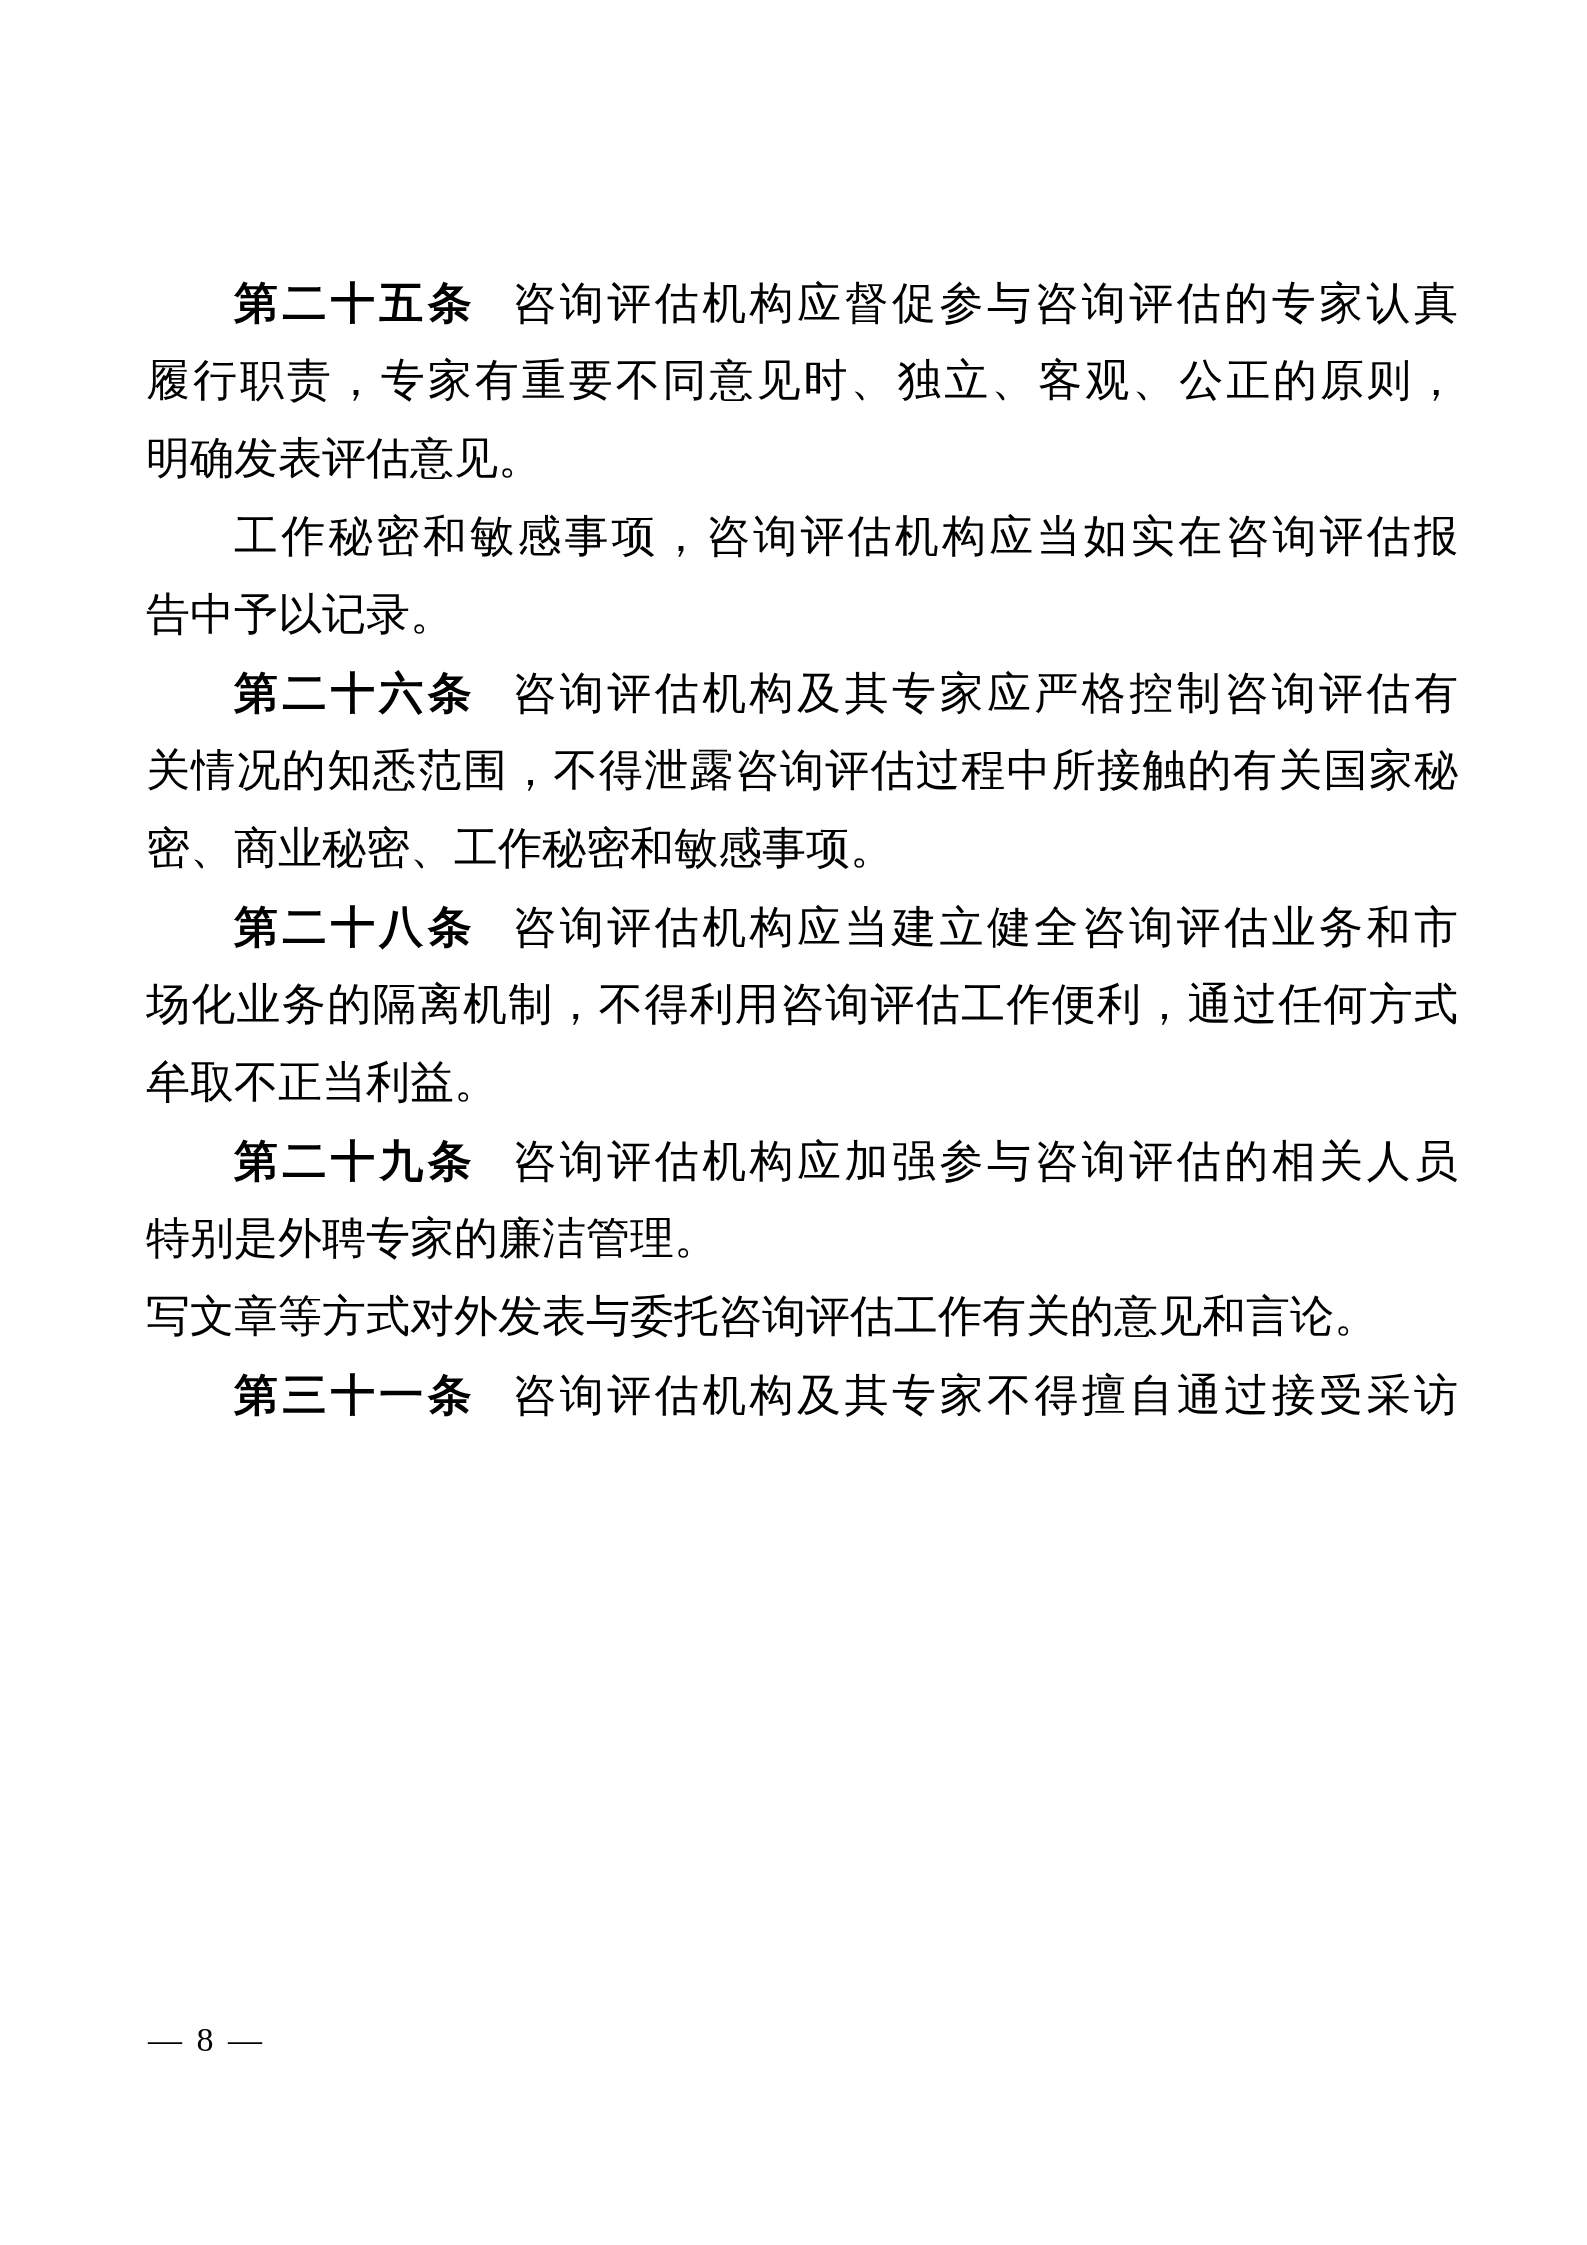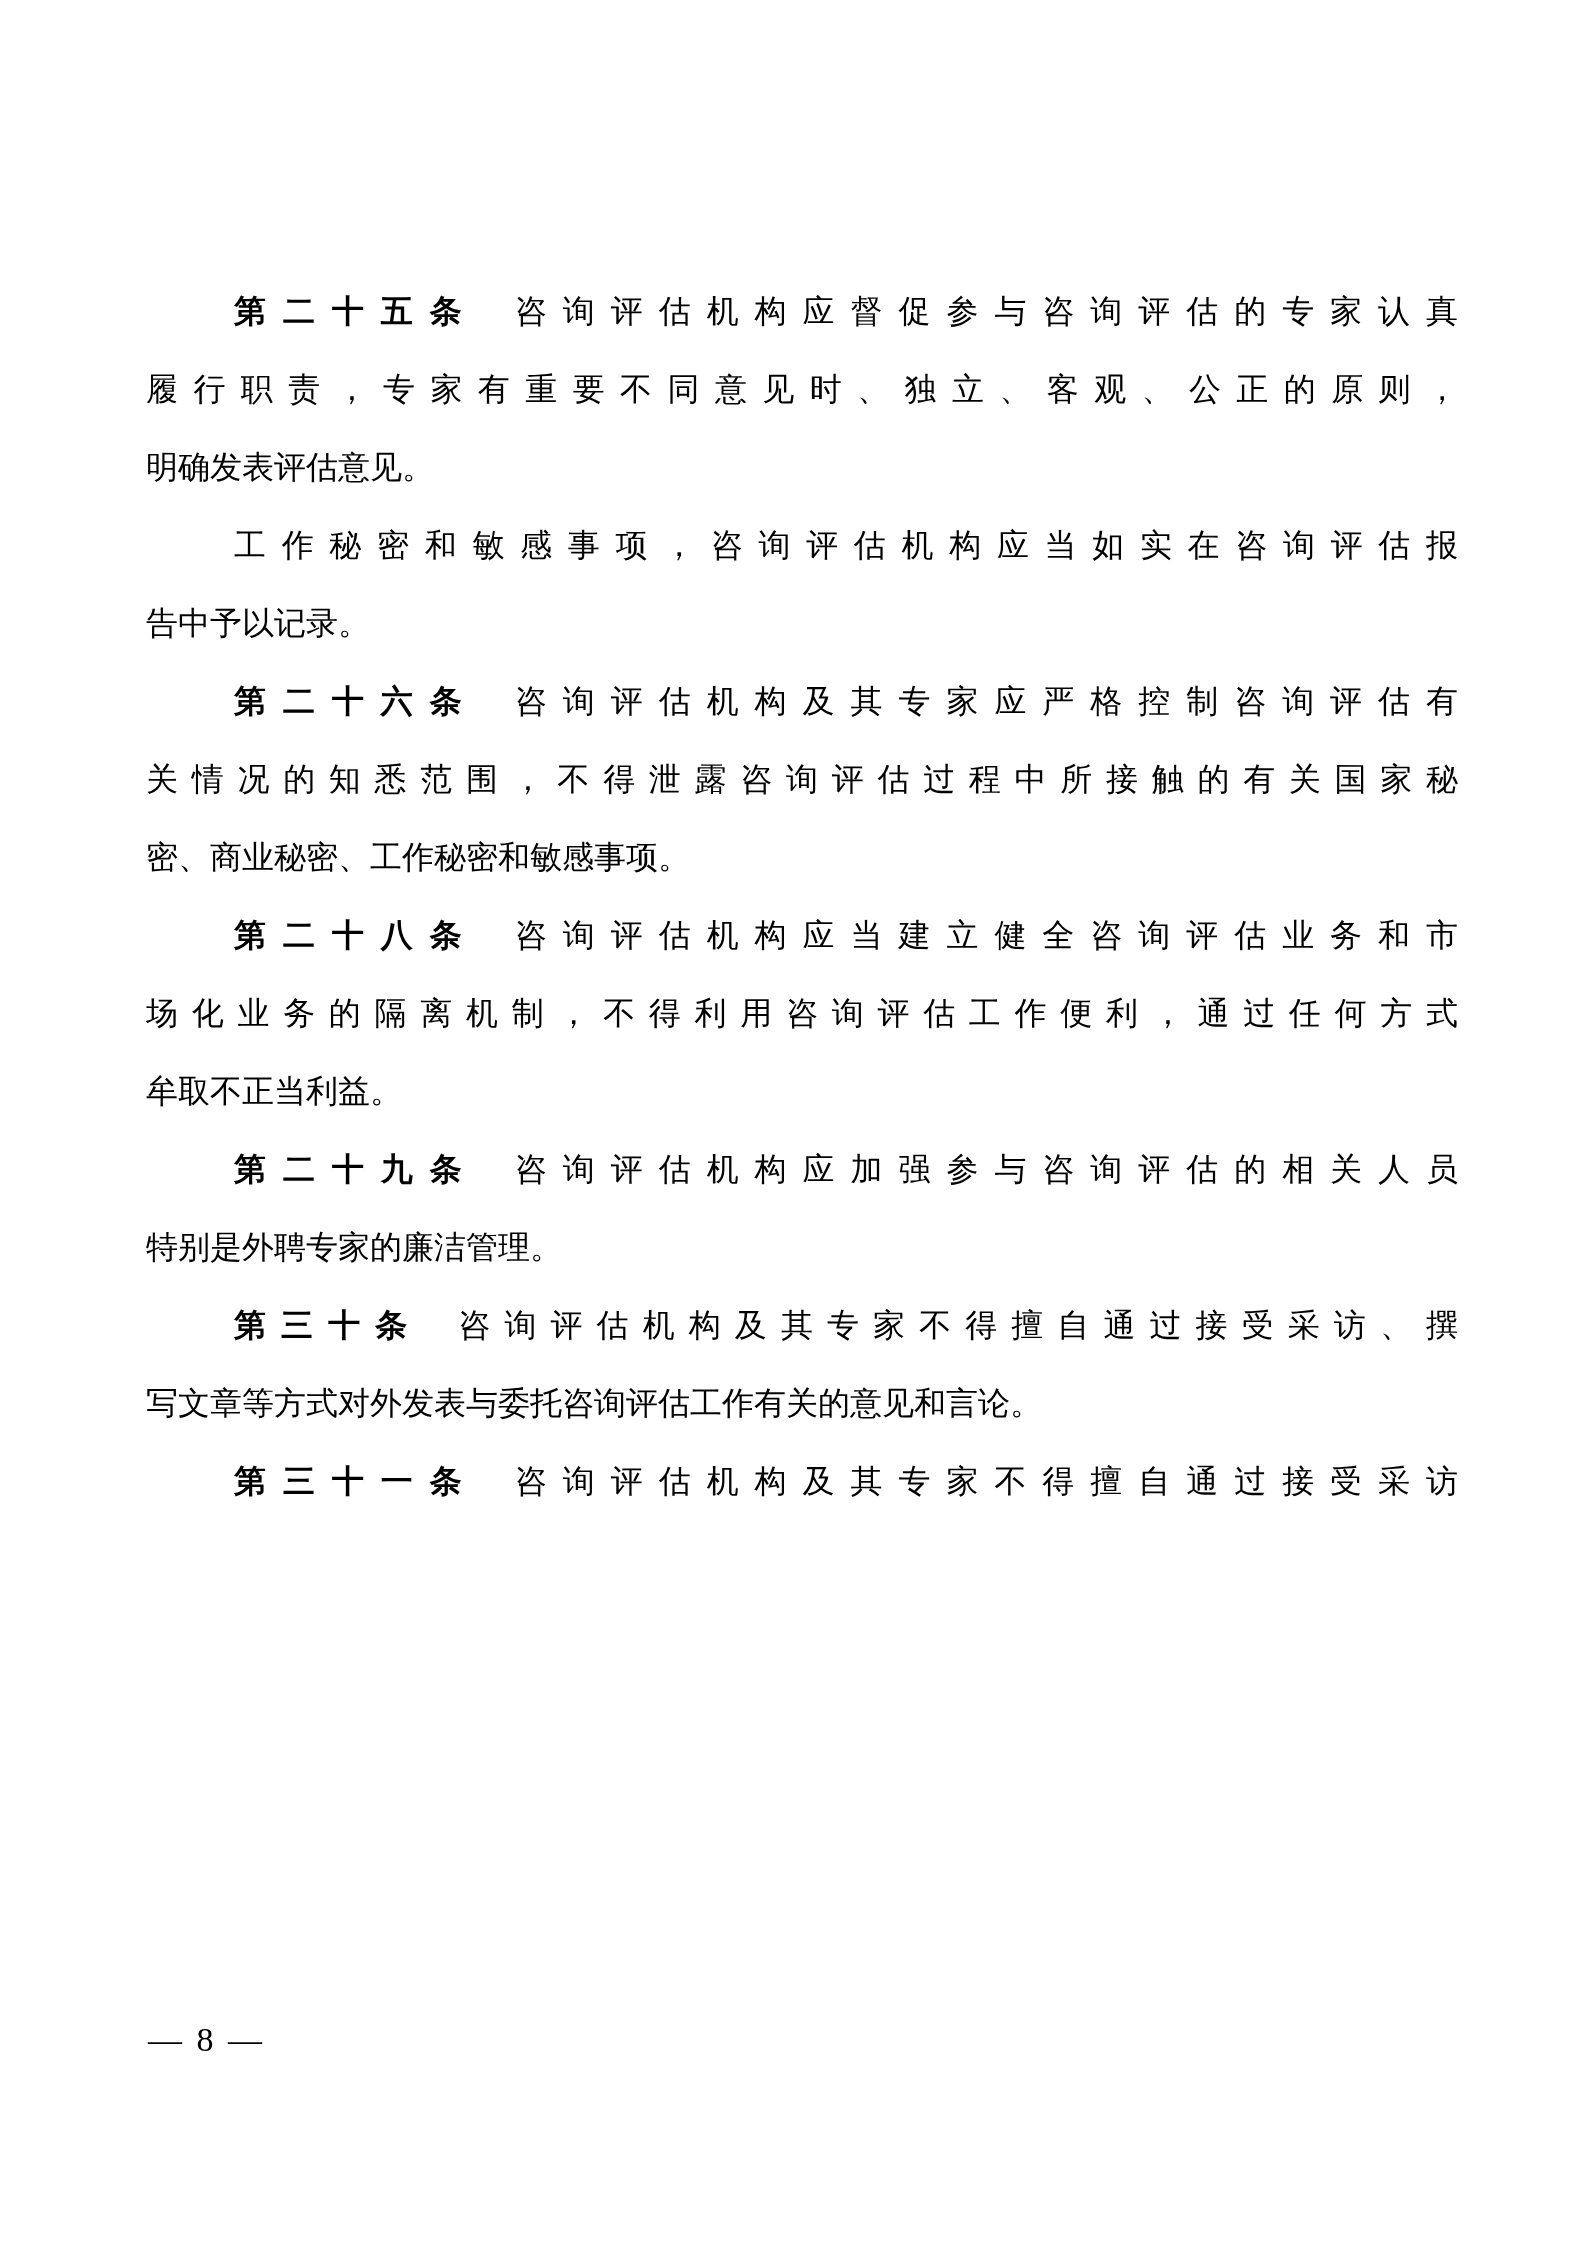--- a/index.html
+++ b/index.html
@@ -12,23 +12,23 @@
     width: 1587px;
     height: 2245px;
     background: #ffffff;
     color: #000000;
     font-family: "Liberation Serif", "DejaVu Serif", serif;
     overflow: hidden;
   }
   .doc-body {
     position: absolute;
     left: 146px;
-    top: 272px;
+    top: 264px;
     width: 1312px;
-    font-size: 32px;
+    font-size: 44px;
   }
   .para {
     margin: 0;
     padding: 0;
   }
   .line {
     height: 78px;
     line-height: 78px;
     text-align: justify;
     text-align-last: justify;
@@ -79,21 +79,20 @@
       <div class="para">
         <div class="line first"><span class="heading">第二十八条</span><span>咨询评估机构应当建立健全咨询评估业务和市</span></div>
         <div class="line">场化业务的隔离机制，不得利用咨询评估工作便利，通过任何方式</div>
         <div class="line end">牟取不正当利益。</div>
       </div>
       <div class="para">
         <div class="line first"><span class="heading">第二十九条</span><span>咨询评估机构应加强参与咨询评估的相关人员</span></div>
         <div class="line end">特别是外聘专家的廉洁管理。</div>
       </div>
       <div class="para">
-        <div class="line first"><span class="heading">第三十条</span><span>咨询评估机构及其专家不得擅自通过接受采访、撰</span></div>
         <div class="line end">写文章等方式对外发表与委托咨询评估工作有关的意见和言论。</div>
       </div>
       <div class="para">
         <div class="line first"><span class="heading">第三十一条</span><span>咨询评估机构及其专家不得擅自通过接受采访</span></div>
       </div>
     </div>
   <div class="footer">— 8 —</div>
 </div>
 
 </body></html>

